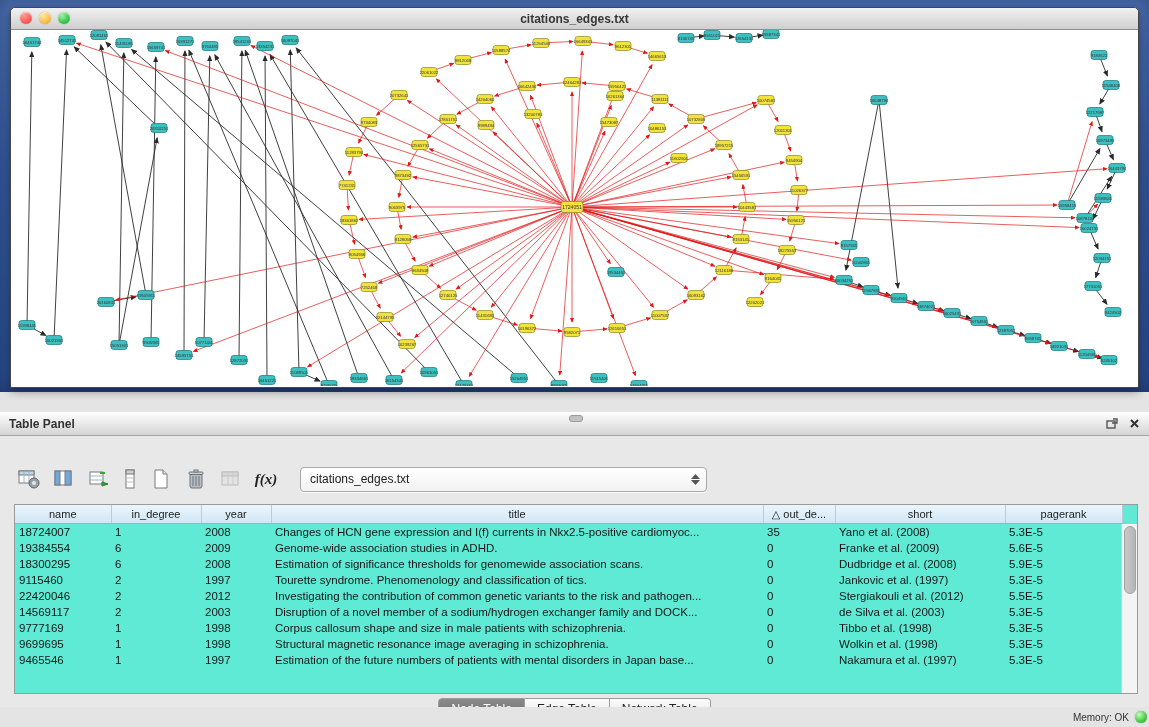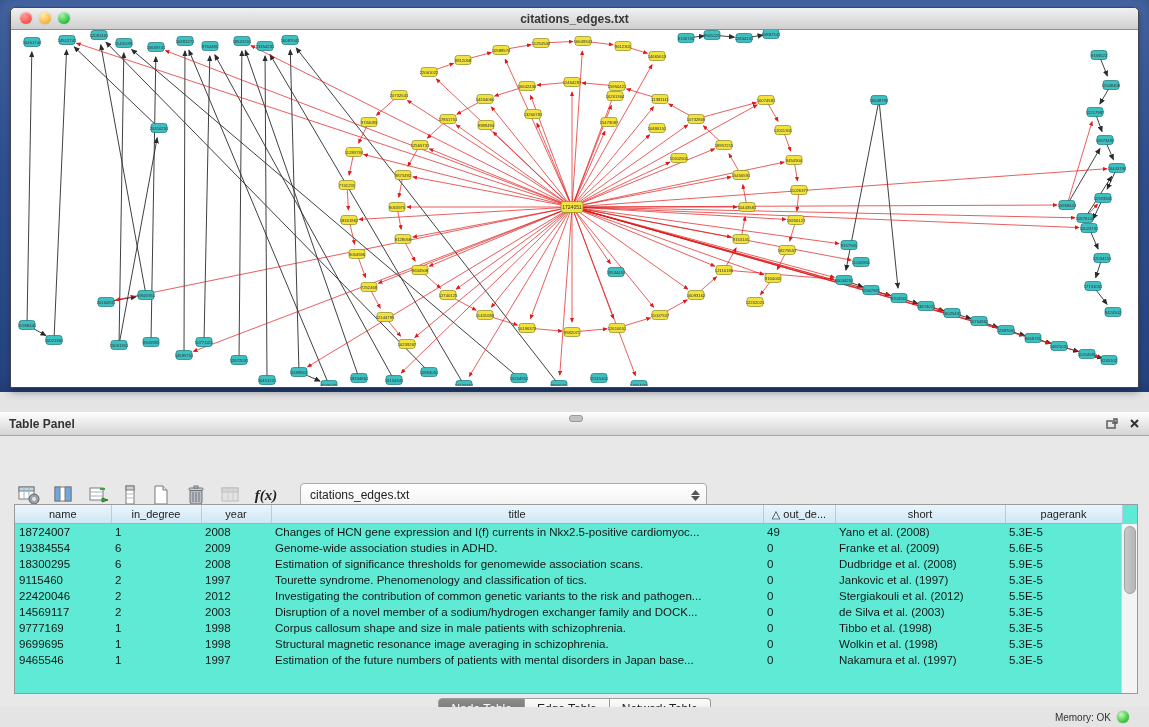--- a/index.html
+++ b/index.html
@@ -28,21 +28,21 @@
   
   .table-panel{position:absolute;left:0;top:412px;width:1149px;height:315px;background:#e8e8e8;}
   .panel-header{height:22px;background:linear-gradient(#fdfdfd,#d4d4d4);
     border-top:1px solid #ffffff;border-bottom:1px solid #a6a6a6;
     display:flex;align-items:center;padding:0 9px;position:relative;}
   .panel-title{font-size:12px;font-weight:bold;color:#333;}
   .panel-header-icons{margin-left:auto;display:flex;align-items:center;gap:10px;}
   .splitter-dot{position:absolute;left:50%;top:2px;width:12px;height:5px;margin-left:-6px;
     border-radius:3px;background:#c2c2c2;border:1px solid #9a9a9a;}
 
-  .toolbar{position:absolute;left:14px;top:52px;height:30px;display:flex;align-items:center;gap:5px;margin-top:16px;}
+  .toolbar{position:absolute;left:14px;top:52px;height:30px;display:flex;align-items:center;gap:5px;}
   .tb-btn{width:30px;height:30px;display:flex;align-items:center;justify-content:center;border-radius:4px;}
   .tb-btn.narrow{width:22px;}
   .fx-btn{font-family:"Liberation Serif",serif;font-style:italic;font-weight:bold;font-size:15px;color:#222;}
   .combo{margin-left:14px;width:392px;height:23px;border:1px solid #a9a9a9;border-radius:4px;
     background:linear-gradient(#ffffff,#f2f2f2);display:flex;align-items:center;
     font-size:12px;color:#222;padding:0 4px 0 9px;box-shadow:0 1px 0 rgba(255,255,255,.7);}
   .combo-value{flex:1;}
   .combo-arrows{width:14px;display:flex;flex-direction:column;align-items:center;gap:1px;}
 
   .table-wrap{position:absolute;left:14px;top:92px;width:1122px;height:188px;
@@ -59,21 +59,21 @@
     background:linear-gradient(90deg,#c9c9c9,#b5b5b5);border:1px solid #a2a2a2;}
 
   .tabs{position:absolute;left:0;top:286px;width:1149px;display:flex;justify-content:center;}
   .tab{height:20px;line-height:20px;padding:0 12px;font-size:12px;color:#222;
     background:linear-gradient(#fbfbfb,#e6e6e6);border:1px solid #9c9c9c;border-left:none;}
   .tab:first-child{border-left:1px solid #9c9c9c;border-radius:4px 0 0 4px;}
   .tab:last-child{border-radius:0 4px 4px 0;}
   .tab.active{background:linear-gradient(#8b8b8b,#6c6c6c);color:#fff;text-align:center;}
 
   .statusbar{position:absolute;left:0;bottom:0;width:1149px;height:20px;background:#e4e4e4;
-    display:flex;align-items:center;justify-content:flex-end;gap:6px;padding-right:20px;box-sizing:border-box;}
+    display:flex;align-items:center;justify-content:flex-end;gap:6px;padding-right:2px;box-sizing:border-box;}
   .mem-label{font-size:10px;color:#333;}
   .mem-dot{width:12px;height:12px;border-radius:50%;
     background:radial-gradient(circle at 35% 30%,#cdf7c3,#4ad24a 55%,#1f9e1f);
     box-shadow:0 0 1px rgba(0,0,0,.6);}
 </style>
 </head>
 <body>
 
 <div class="screen">
 
@@ -851,21 +851,21 @@
               <th>short</th>
               <th>pagerank</th>
             </tr>
           </thead>
         <tbody id="table-body">
             <tr>
               <td class="c-name">18724007</td>
               <td class="c-in_degree">1</td>
               <td class="c-year">2008</td>
               <td class="c-title">Changes of HCN gene expression and I(f) currents in Nkx2.5-positive cardiomyoc...</td>
-              <td class="c-out_degree">49</td>
+              <td class="c-out_degree">35</td>
               <td class="c-short">Yano et al. (2008)</td>
               <td class="c-pagerank">5.3E-5</td>
             </tr>
             <tr>
               <td class="c-name">19384554</td>
               <td class="c-in_degree">6</td>
               <td class="c-year">2009</td>
               <td class="c-title">Genome-wide association studies in ADHD.</td>
               <td class="c-out_degree">0</td>
               <td class="c-short">Franke et al. (2009)</td>

